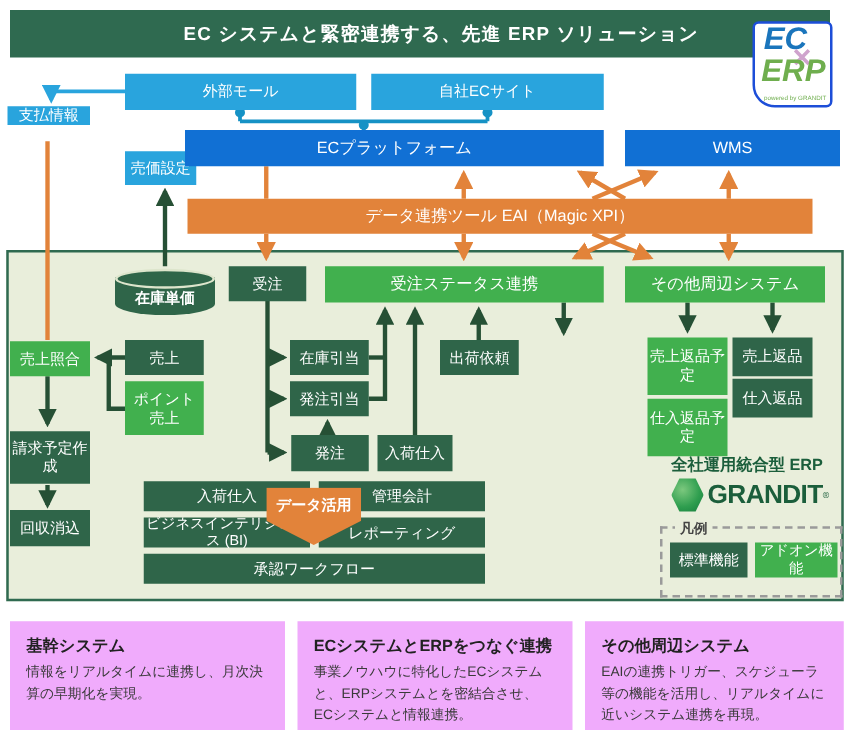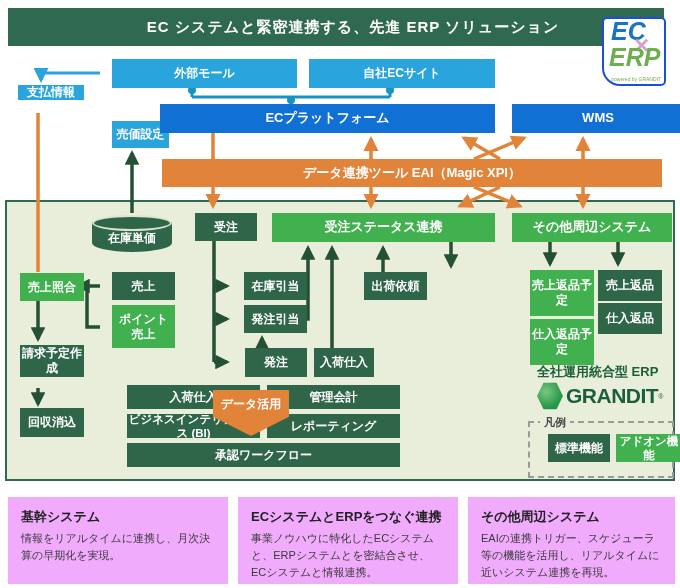--- a/index.html
+++ b/index.html
@@ -1,21 +1,21 @@
 <!DOCTYPE html>
 <html><head>
 <meta charset="utf-8">
 <style>
   html,body{margin:0;padding:0;}
   body{font-family:"Liberation Sans","DejaVu Sans",sans-serif;background:#ffffff;}
   #stage{position:relative;width:680px;height:588px;background:#fff;overflow:hidden;}
 
   .bx{position:absolute;display:flex;align-items:center;justify-content:center;
-      text-align:center;color:#fff;font-weight:bold;font-size:12px;line-height:1.25;
-      box-sizing:border-box;z-index:3;margin-left:12px;}
+      text-align:center;color:#fff;font-weight:normal;font-size:12px;line-height:1.25;
+      box-sizing:border-box;z-index:3;}
   .lb{background:#29a4dd;}          
   .db{background:#1170d4;}          
   .or{background:#e2833a;}          
   .dk{background:#2f6549;}          
   .br{background:#41b04e;}          
 
   #hdr{position:absolute;left:8px;top:8px;width:656px;height:38px;background:#2f6a50;
        display:flex;align-items:center;justify-content:center;z-index:2;}
   #hdr .t{color:#fff;font-weight:bold;font-size:15px;letter-spacing:1px;margin-left:34px;}
 
@@ -185,21 +185,21 @@
 
   <div class="bx br" style="left:8px;top:273px;width:64px;height:28px;">
       <span>売上照合</span>
     </div>
   <div class="bx dk" style="left:100px;top:272px;width:63px;height:28px;">
       <span>売上</span>
     </div>
   <div class="bx br" style="left:100px;top:305px;width:63px;height:43px;padding:2px;">
       <span>ポイント売上</span>
     </div>
-  <div class="bx dk" style="left:8px;top:345px;width:64px;height:32px;padding:2px;">
+  <div class="bx dk" style="left:8px;top:345px;width:64px;height:42px;padding:2px;">
       <span>請求予定作成</span>
     </div>
   <div class="bx dk" style="left:8px;top:408px;width:64px;height:29px;">
       <span>回収消込</span>
     </div>
 
   <div class="bx dk" style="left:232px;top:272px;width:63px;height:28px;">
       <span>在庫引当</span>
     </div>
   <div class="bx dk" style="left:232px;top:305px;width:63px;height:28px;">

